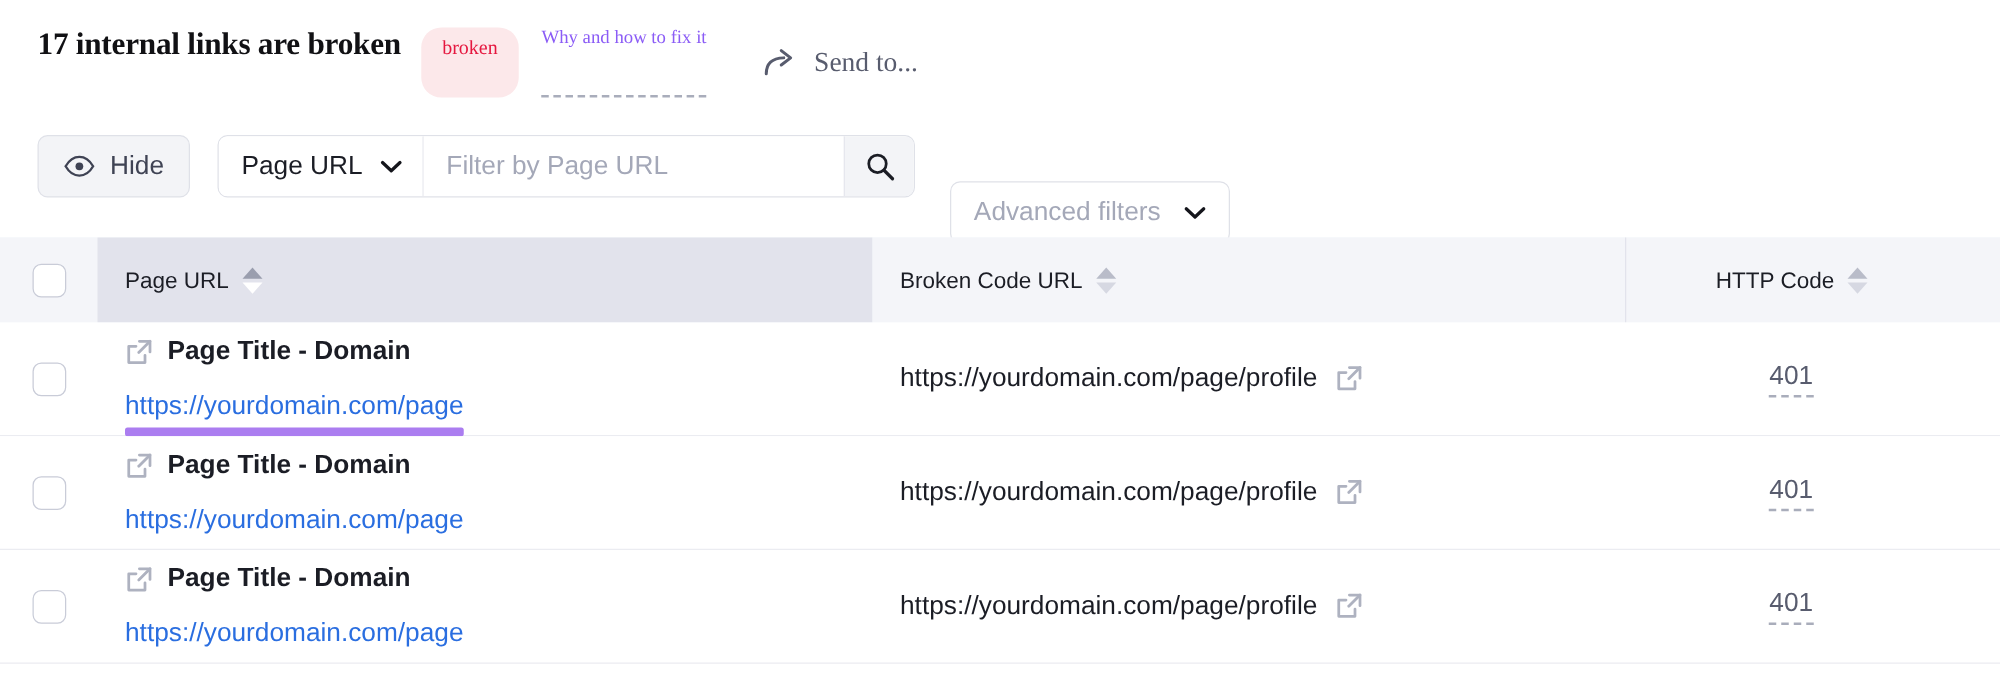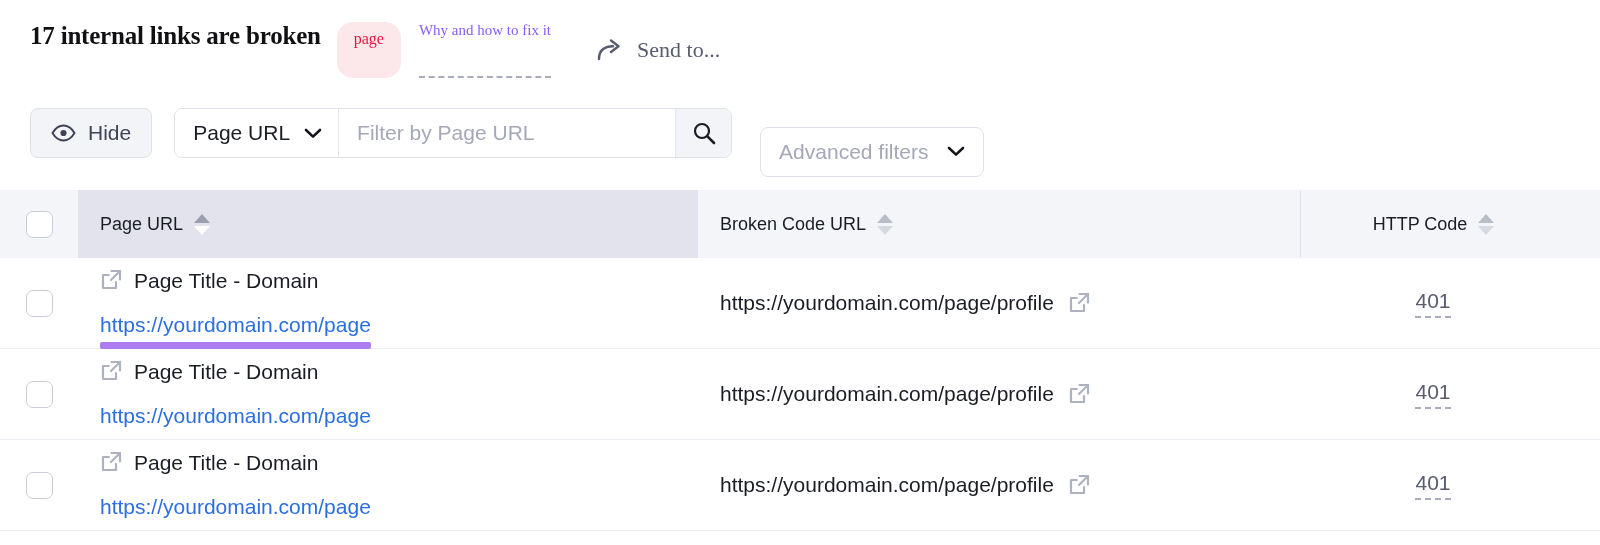--- a/index.html
+++ b/index.html
@@ -38,21 +38,21 @@
     margin-left: 46px; display: flex; align-items: center; cursor: pointer;
   }
   .send-to .label {
     font-size: 22px; color: #585c6e; margin-left: 14px; white-space: nowrap;
   }
   .icon-share { width: 26px; height: 22px; display:block; }
 
   
   .filters {
     position: absolute; left: 30px; top: 108px;
-    display: flex; align-items: center; height: 50px;
+    display: flex; align-items: flex-start; height: 50px;
   }
   .btn-hide {
     display: flex; align-items: center; justify-content: center;
     height: 50px; padding: 0 20px;
     background: #f3f4f7; border: 1px solid #dfe1e8;
     border-radius: 8px; cursor: pointer;
   }
   .btn-hide .label { font-size: 21px; color: #3f4354; margin-left: 12px; }
   .icon-eye { width: 25px; height: 18px; display:block; }
 
@@ -124,21 +124,21 @@
     display: flex; height: 91px; border-bottom: 1px solid #ebecf1;
     background: #fff; position: relative;
   }
   .td { display: flex; align-items: center; }
   .td-check { width: 78px; justify-content: center; }
   .td-pageurl { width: 620px; padding-left: 22px; position: relative; }
   .td-broken { width: 602px; padding-left: 22px; }
   .td-http { width: 300px; justify-content: center; padding-right: 34px; }
 
   .cell-stack { display: flex; flex-direction: column; justify-content: center; }
-  .line-title { display: flex; align-items: flex-start; }
+  .line-title { display: flex; align-items: flex-end; font-weight: bold; }
   .line-title .t {
     font-size: 21px; color: #1b1d25; margin-left: 12px; white-space: nowrap;
   }
   .icon-ext { width: 22px; height: 22px; display:block; flex: 0 0 auto; }
   .line-url {
     font-size: 21px; color: #2a6ee0; margin-top: 20px; cursor: pointer;
     white-space: nowrap; position: relative; width: max-content;
   }
   .hl-bar {
     position: absolute; left: 0; right: 0; bottom: -12px;
@@ -152,21 +152,21 @@
     border-bottom: 2px dashed #a9adbb; padding-bottom: 3px; cursor: pointer;
   }
 </style>
 </head>
 <body>
 
 <div class="page">
 
   <div class="head-bar">
     <div class="title">17 internal links are broken</div>
-    <div class="badge-error">page</div>
+    <div class="badge-error">broken</div>
     <div class="why-link">Why and how to fix it</div>
     <div class="send-to">
       <span>
         <svg class="icon-share" viewBox="0 0 26 22">
           <path d="M2 20 C2 11 8 7.5 16 7.3" stroke="#585c6e" stroke-width="2.4" fill="none" stroke-linecap="round"></path>
           <path d="M14 1.5 L21.5 7.3 L14 13" stroke="#585c6e" stroke-width="2.4" fill="none" stroke-linecap="round" stroke-linejoin="round"></path>
         </svg>
       </span>
       <span class="label">Send to...</span>
     </div>

